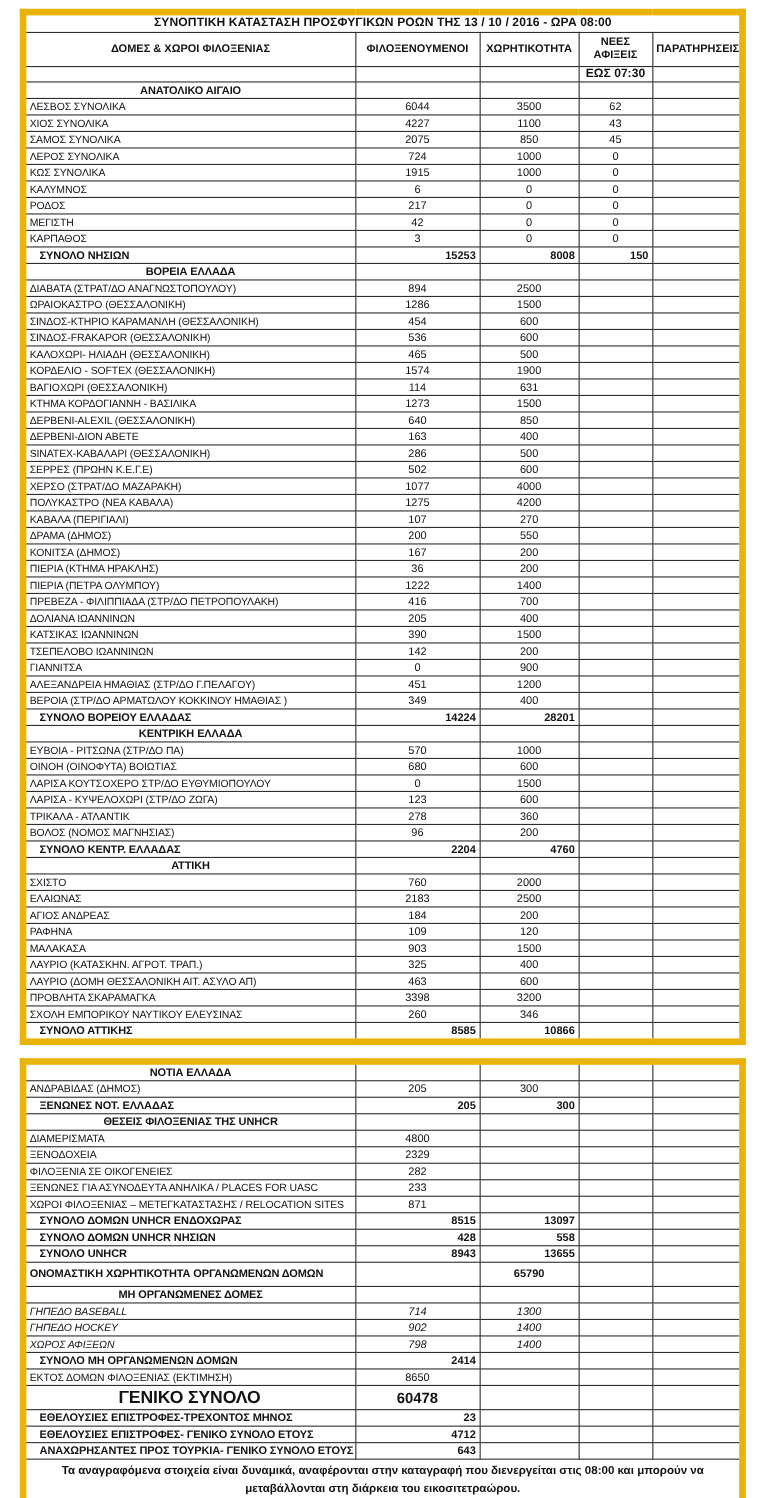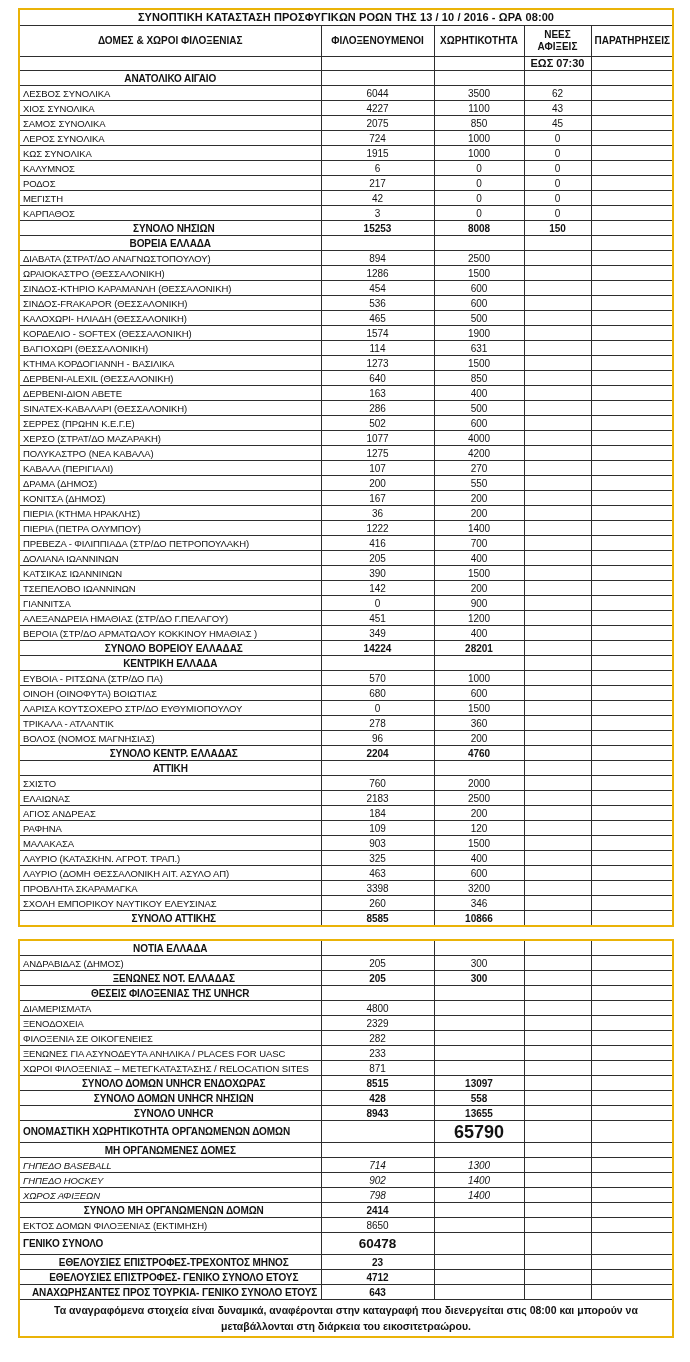--- a/index.html
+++ b/index.html
@@ -3,47 +3,47 @@
 <meta charset="utf-8">
 <style>
   html,body{margin:0;padding:0;background:#ffffff;}
   .page{
     width:690px;height:1362px;box-sizing:border-box;
     padding:8px 18px 0 18px;background:#ffffff;
     font-family:"Liberation Sans",sans-serif;color:#111;
   }
   table{
     width:654px;border-collapse:collapse;table-layout:fixed;
-    border:2px solid #eab308;
+    border:6px solid #eab308;
   }
   td,th{
     border:1px solid #2e2e2e;
     padding:0 3px;
     height:14px;line-height:13px;
     font-size:10px;color:#121212;
     white-space:nowrap;overflow:hidden;
     text-align:center;vertical-align:middle;
   }
   th.title-cell{
     font-size:11px;font-weight:700;height:15px;letter-spacing:0.1px;
   }
   tr.col-header th{
     font-weight:700;height:30px;white-space:normal;line-height:12px;font-size:10px;
   }
   tr.sub-header td{height:11px;font-weight:700;font-size:11px;}
   .c-label{text-align:left;letter-spacing:-0.1px;font-size:9.5px;}
   .row-section td.c-label{text-align:center;font-weight:700;font-size:10px;}
-  .row-total td{font-weight:700;}
-  .row-total td.c-label{text-align:center;padding-right:5px;font-size:10px;padding-left:12px;}
+  .row-total td{font-weight:700;text-align:right;}
+  .row-total td.c-label{text-align:left;padding-right:5px;font-size:10px;padding-left:12px;}
   .row-data-italic td{font-style:italic;}
   .row-capacity td{font-weight:700;height:21px;line-height:20px;}
   .row-capacity td.c-label{text-align:left;font-size:10px;}
-  .row-capacity td.cell-capacity{font-size:18px;}
+  .row-capacity td.cell-capacity{font-size:10px;}
   .row-grand td{font-weight:700;height:21px;line-height:20px;}
-  .row-grand td.c-label{text-align:left;padding-right:5px;font-size:10px;}
+  .row-grand td.c-label{text-align:center;padding-right:5px;font-size:16px;}
   .row-grand td.cell-hosted{font-size:13.5px;}
   .gap{height:12px;}
   td.footer-note{
     white-space:normal;font-weight:700;font-size:10.5px;
     line-height:16px;height:auto;padding:2px 28px;text-align:center;
   }
 </style>
 </head>
 <body>
 
@@ -372,20 +372,27 @@
           <td class="cell-remarks"></td>
         </tr>
         <tr class="row-data">
           <td class="c-label">ΛΑΡΙΣΑ ΚΟΥΤΣΟΧΕΡΟ ΣΤΡ/ΔΟ ΕΥΘΥΜΙΟΠΟΥΛΟΥ</td>
           <td class="cell-hosted">0</td>
           <td class="cell-capacity">1500</td>
           <td class="cell-arrivals"></td>
           <td class="cell-remarks"></td>
         </tr>
         <tr class="row-data">
+          <td class="c-label">ΛΑΡΙΣΑ - ΚΥΨΕΛΟΧΩΡΙ (ΣΤΡ/ΔΟ ΖΩΓΑ)</td>
+          <td class="cell-hosted">123</td>
+          <td class="cell-capacity">600</td>
+          <td class="cell-arrivals"></td>
+          <td class="cell-remarks"></td>
+        </tr>
+        <tr class="row-data">
           <td class="c-label">ΤΡΙΚΑΛΑ - ΑΤΛΑΝΤΙΚ</td>
           <td class="cell-hosted">278</td>
           <td class="cell-capacity">360</td>
           <td class="cell-arrivals"></td>
           <td class="cell-remarks"></td>
         </tr>
         <tr class="row-data">
           <td class="c-label">ΒΟΛΟΣ (ΝΟΜΟΣ ΜΑΓΝΗΣΙΑΣ)</td>
           <td class="cell-hosted">96</td>
           <td class="cell-capacity">200</td>

